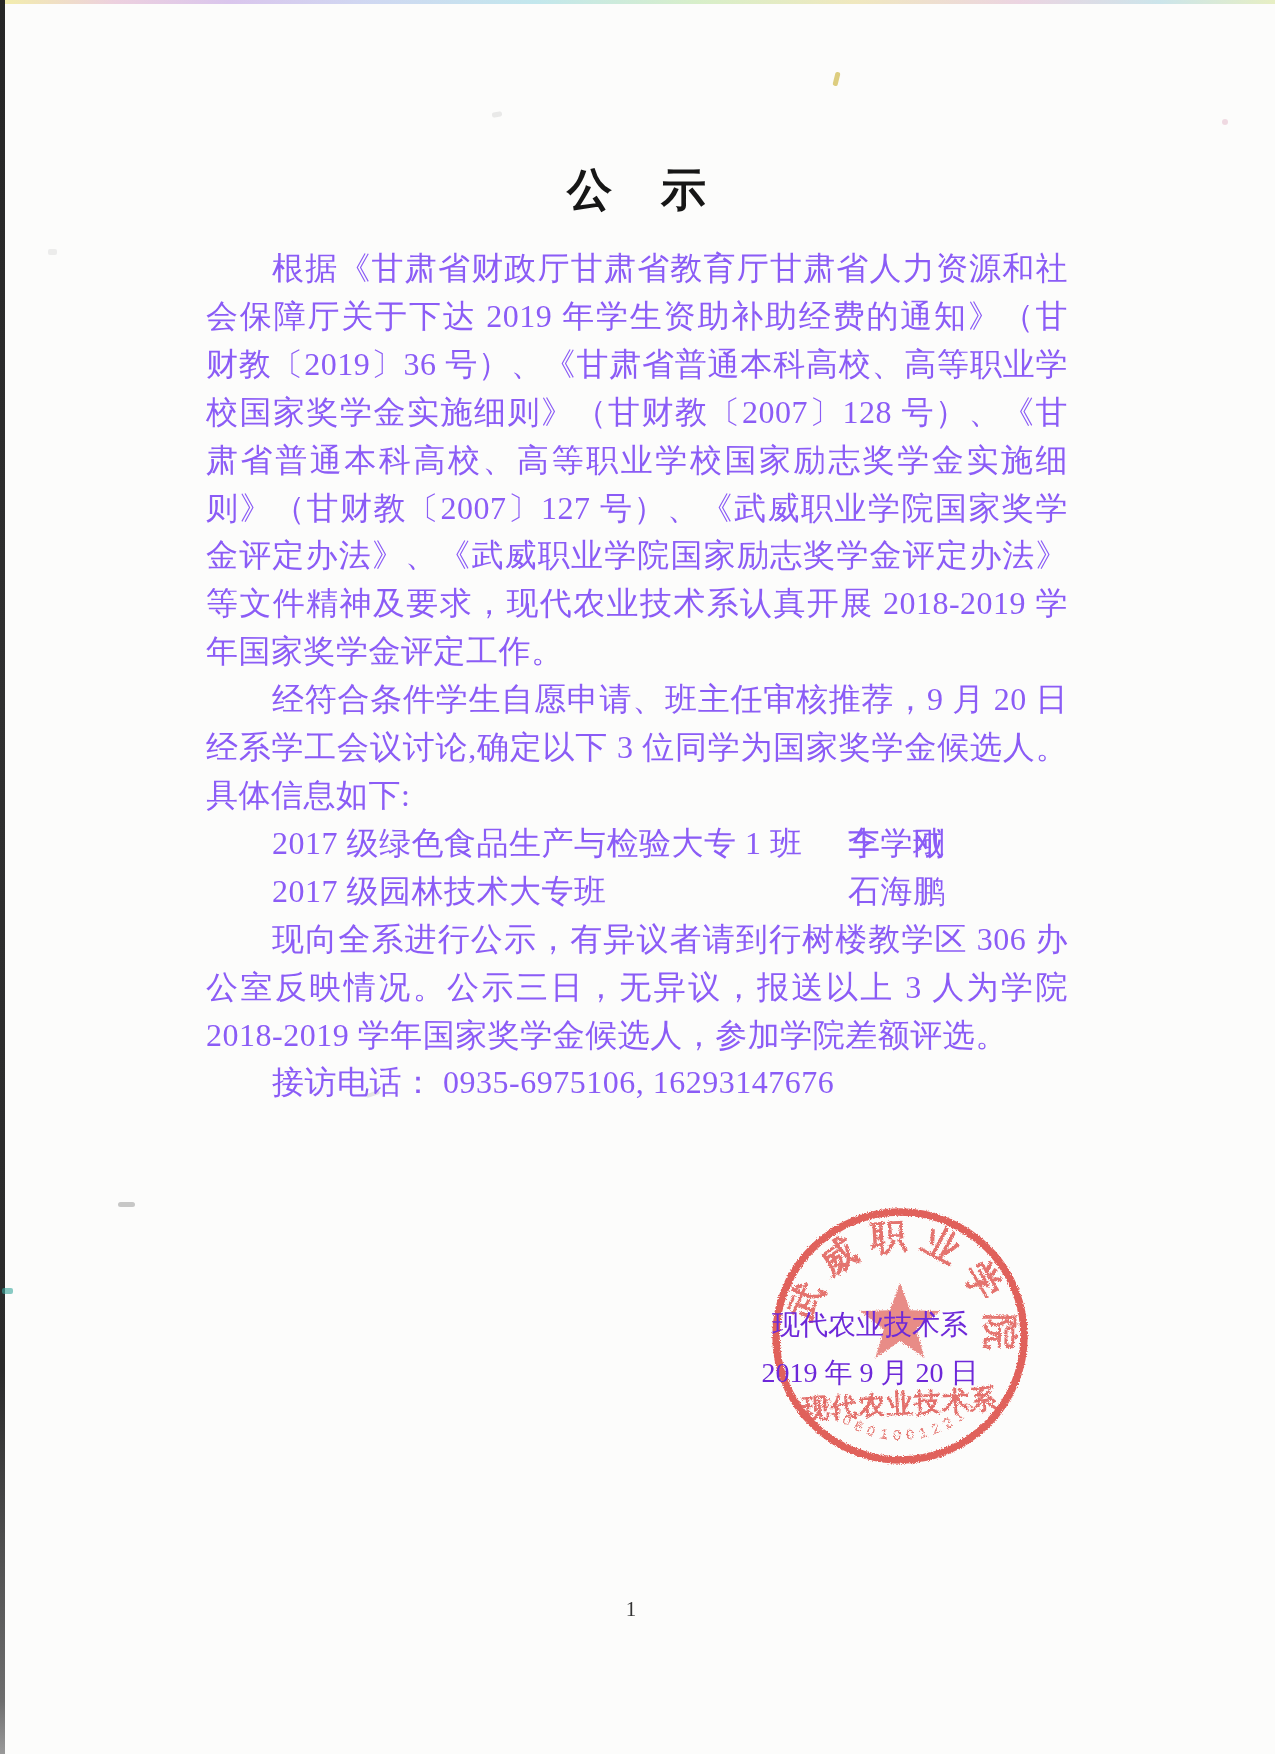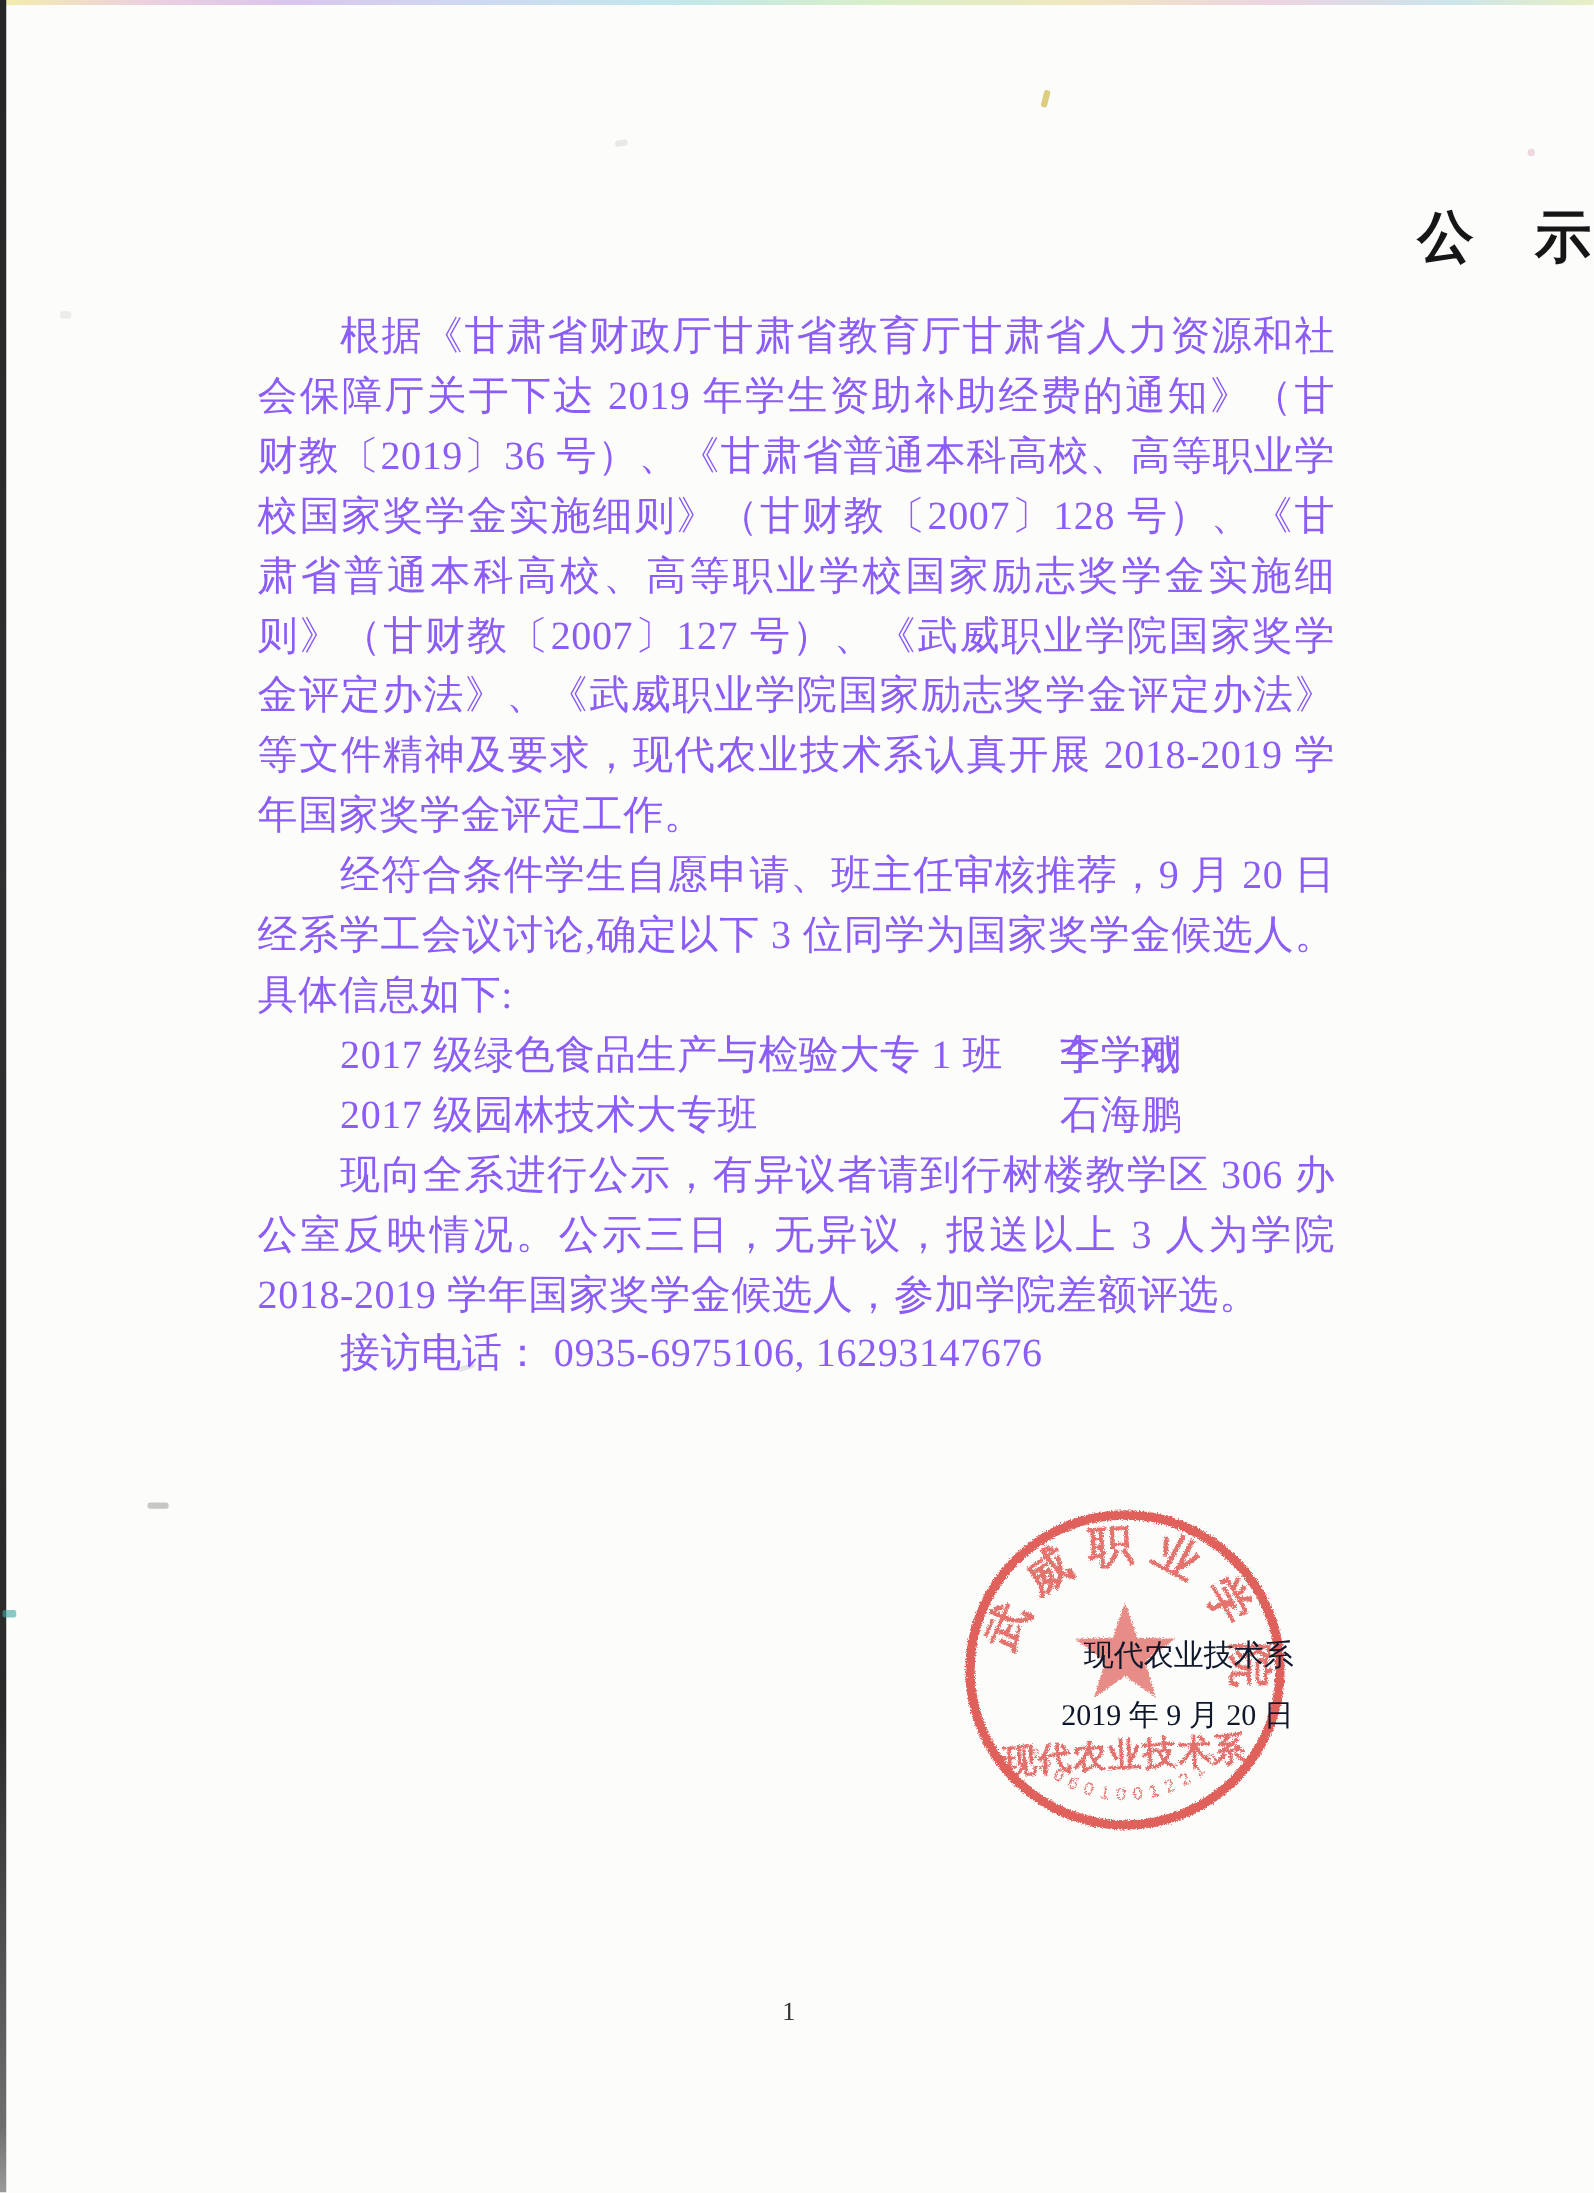--- a/index.html
+++ b/index.html
@@ -34,21 +34,21 @@
   .speck-2 { left: 1222px; top: 119px; width: 6px; height: 6px; background: #e9cbd6; opacity: .7; border-radius: 50%; }
   .speck-3 { left: 48px;  top: 249px; width: 9px;  height: 6px;  background: #dedede; opacity: .55; }
   .speck-4 { left: 118px; top: 1202px; width: 17px; height: 5px; background: #9a9a9a; opacity: .55; border-radius: 3px; }
   .speck-5 { left: 2px;   top: 1288px; width: 11px; height: 6px; background: #3aa89e; opacity: .6; }
   .speck-6 { left: 366px; top: 1092px; width: 14px; height: 4px; background: #c0c0c0; opacity: .4; transform: rotate(-18deg); }
   .speck-7 { left: 492px; top: 112px; width: 10px; height: 5px; background: #d6d6d6; opacity: .5; transform: rotate(-10deg); }
 
   .doc-title {
     position: absolute; top: 167px; left: 0;
     width: 1275px; margin: 0;
-    text-align: right;
+    text-align: center;
     font-size: 45px; line-height: 46px;
     font-weight: bold;
     color: #161616;
     letter-spacing: 2px;
   }
   .doc-body {
     position: absolute; left: 206px; top: 245px;
     width: 862px;
     font-size: 32px; line-height: 47.9px;
     color: #8b5cf6;
@@ -61,23 +61,23 @@
     padding-left: 66px;
     text-align: left;
   }
   .cand-name {
     position: absolute; left: 642px; top: 0;
     white-space: nowrap;
   }
   .signature {
     position: absolute; left: 705px; top: 1301px;
     width: 330px;
-    text-align: right;
-    font-size: 24px; line-height: 48px;
-    color: #0f172a;
+    text-align: center;
+    font-size: 28px; line-height: 48px;
+    color: #6d28d9;
     z-index: 3;
   }
   .seal {
     position: absolute; left: 765px; top: 1201px;
     width: 270px; height: 270px;
     z-index: 2;
     opacity: 0.85;
   }
   .page-number {
     position: absolute; top: 1597px; left: 0;

